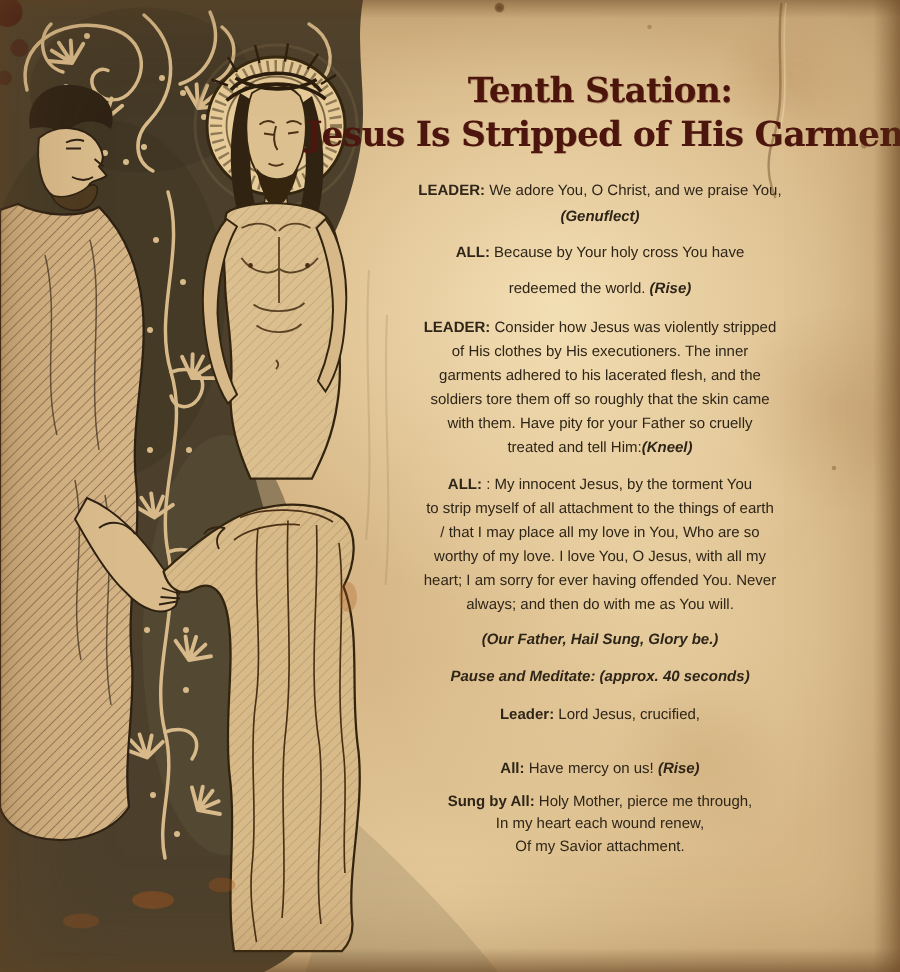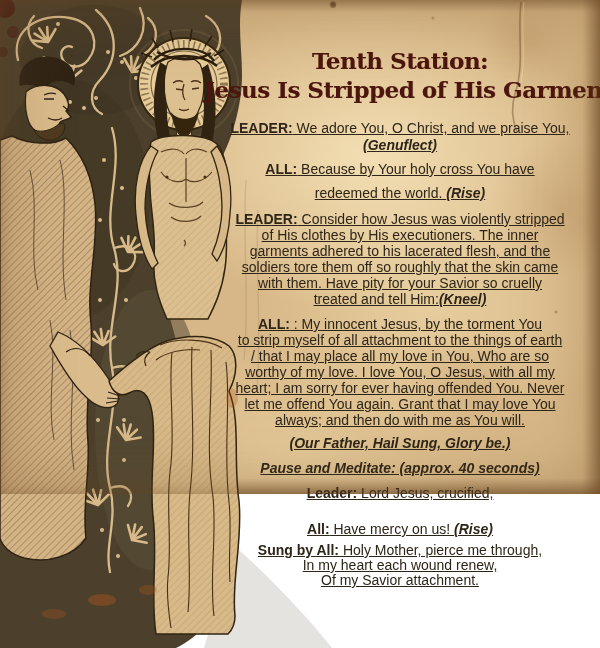--- a/index.html
+++ b/index.html
@@ -1,18 +1,18 @@
 <!DOCTYPE html>
 <html><head>
 <meta charset="utf-8">
 <style>
   * { margin:0; padding:0; box-sizing:border-box; }
   html,body { width:600px; height:648px; overflow:hidden; }
   .card {
-    position:relative; width:600px; height:494px;
+    position:relative; width:600px; height:648px;
     font-family:"Liberation Sans", sans-serif;
     background-color:#d7b787;
     background-image:
       linear-gradient(to left,  rgba(96,62,28,0.50), rgba(96,62,28,0) 18px),
       linear-gradient(to top,   rgba(88,56,26,0.45), rgba(88,56,26,0) 16px),
       linear-gradient(to bottom,rgba(88,56,26,0.30), rgba(88,56,26,0) 12px),
       radial-gradient(circle 4px  at 55.5% 0.8%, rgba(60,38,16,0.65), rgba(60,38,16,0) 100%),
       radial-gradient(circle 50px at 88% 8%,  rgba(150,100,52,0.18), rgba(150,100,52,0) 100%),
       radial-gradient(circle 70px at 93% 42%, rgba(150,100,52,0.16), rgba(150,100,52,0) 100%),
       radial-gradient(circle 60px at 78% 78%, rgba(160,112,60,0.14), rgba(160,112,60,0) 100%),
@@ -22,21 +22,21 @@
   }
   .engraving { position:absolute; left:0; top:0; }
   .vignette { position:absolute; inset:0; pointer-events:none;
     box-shadow: inset 0 0 70px rgba(115,78,38,0.40), inset 0 0 12px rgba(100,65,30,0.35); }
   .content { position:absolute; left:204px; top:46px; width:392px; text-align:center; color:#2e2518; }
   .t1,.t2 {
     font-family:"DejaVu Serif", serif; font-weight:bold; color:#4c150d;
     font-size:23px; line-height:29px; letter-spacing:-0.5px; white-space:nowrap;
     text-shadow: 0.4px 0.4px 0 rgba(76,21,13,0.35);
   }
-  .pline { font-size:14px; line-height:16px; white-space:nowrap;text-decoration:underline; }
+  .pline { font-size:10px; line-height:16px; white-space:nowrap; }
   .para .pline { margin:0; }
   strong { font-weight:bold; }
   .rub { font-style:italic; font-weight:bold; }
   .mA{margin-top:16px} .mB{margin-top:1px} .mC{margin-top:8px} .mD{margin-top:8px}
   .mE{margin-top:10px} .mF{margin-top:9px} .mG{margin-top:7px} .mH{margin-top:9px}
   .mI{margin-top:9px} .mJ{margin-top:20px} .mK{margin-top:6px}
   .hymn .pline { line-height:15px; }
 </style>
 </head>
 <body>
@@ -205,31 +205,30 @@
     <p class="pline mB rub">(Genuflect)</p>
 
     <p class="pline mC"><strong>ALL:</strong><span> Because by Your holy cross You have</span></p>
     <p class="pline mD"><span>redeemed the world. </span><em class="rub">(Rise)</em></p>
 
     <div class="para mE">
       <p class="pline"><strong>LEADER:</strong><span> Consider how Jesus was violently stripped</span></p>
       <p class="pline">of His clothes by His executioners. The inner</p>
       <p class="pline">garments adhered to his lacerated flesh, and the</p>
       <p class="pline">soldiers tore them off so roughly that the skin came</p>
-      <p class="pline">with them. Have pity for your Savior so cruelly</p>
+      <p class="pline">with them. Have pity for your Father so cruelly</p>
       <p class="pline"><span>treated and tell Him:</span><em class="rub">(Kneel)</em></p>
     </div>
 
     <div class="para mF">
       <p class="pline"><strong>ALL:</strong><span> : My innocent Jesus, by the torment You</span></p>
       <p class="pline">to strip myself of all attachment to the things of earth</p>
       <p class="pline">/ that I may place all my love in You, Who are so</p>
       <p class="pline">worthy of my love. I love You, O Jesus, with all my</p>
       <p class="pline">heart; I am sorry for ever having offended You. Never</p>
-      <p class="pline">let me offend You again. Grant that I may love You</p>
       <p class="pline">always; and then do with me as You will.</p>
     </div>
 
     <p class="pline mG rub">(Our Father, Hail Sung, Glory be.)</p>
     <p class="pline mH rub">Pause and Meditate: (approx. 40 seconds)</p>
 
     <p class="pline mI"><strong>Leader:</strong><span> Lord Jesus, crucified,</span></p>
     <p class="pline mJ"><strong>All:</strong><span> Have mercy on us! </span><em class="rub">(Rise)</em></p>
 
     <div class="para hymn mK">

